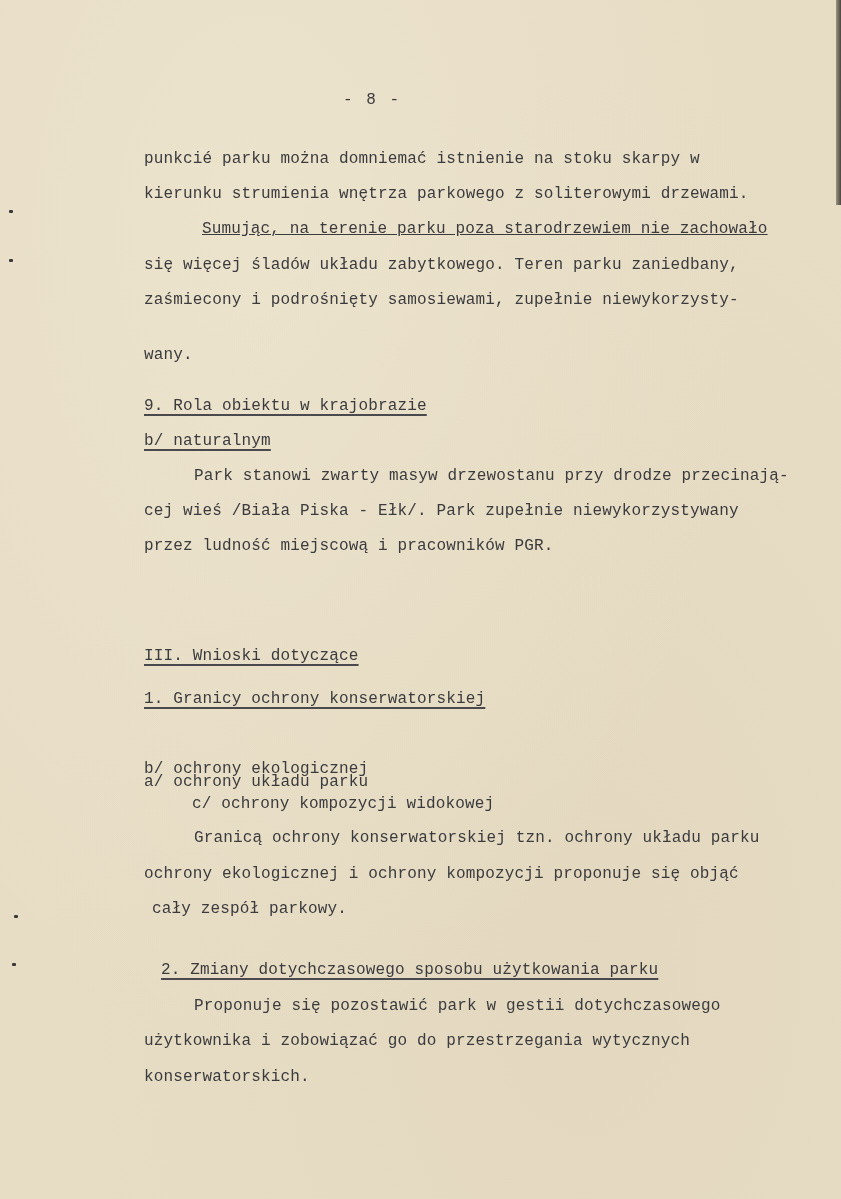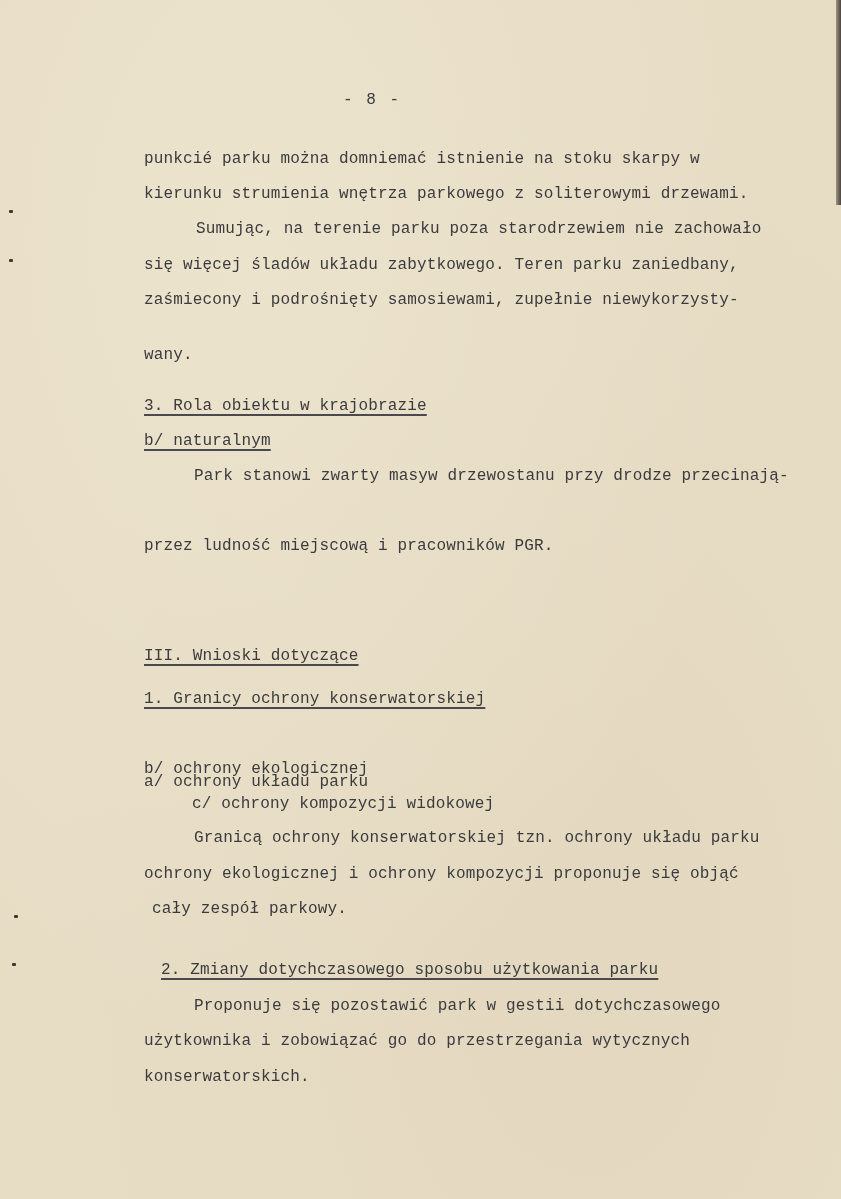--- a/index.html
+++ b/index.html
@@ -67,28 +67,29 @@
   <div class="punch-mark" style="left:9px; top:210px;"></div>
   <div class="punch-mark" style="left:9px; top:259px;"></div>
   <div class="punch-mark" style="left:14px; top:915px;"></div>
   <div class="punch-mark" style="left:12px; top:963px;"></div>
 
   <div class="page-number">- 8 -</div>
 
   <div class="line" style="left:144px; top:150px;">punkcié parku można domniemać istnienie na stoku skarpy w</div>
   <div class="line" style="left:144px; top:185px;">kierunku strumienia wnętrza parkowego z soliterowymi drzewami.</div>
 
-  <div class="line" style="left:196px; top:220px;">Sumując, na terenie parku poza starodrzewiem nie zachowało</div>
+  <div class="line" style="left:202px; top:220px;text-decoration:underline;">Sumując, na terenie parku poza starodrzewiem nie zachowało</div>
   <div class="line" style="left:144px; top:256px;">się więcej śladów układu zabytkowego. Teren parku zaniedbany,</div>
   <div class="line" style="left:144px; top:291px;">zaśmiecony i podrośnięty samosiewami, zupełnie niewykorzysty-</div>
   <div class="line" style="left:144px; top:346px;">wany.</div>
 
-  <div class="line u" style="left:144px; top:397px;">3. Rola obiektu w krajobrazie</div>
+  <div class="line u" style="left:144px; top:397px;">9. Rola obiektu w krajobrazie</div>
   <div class="line u" style="left:144px; top:432px;">b/ naturalnym</div>
   <div class="line" style="left:194px; top:467px;">Park stanowi zwarty masyw drzewostanu przy drodze przecinają-</div>
+  <div class="line" style="left:144px; top:502px;">cej wieś /Biała Piska - Ełk/. Park zupełnie niewykorzystywany</div>
   <div class="line" style="left:144px; top:537px;">przez ludność miejscową i pracowników PGR.</div>
 
   <div class="line u" style="left:144px; top:647px;">III. Wnioski dotyczące</div>
 
   <div class="line u" style="left:144px; top:690px;">1. Granicy ochrony konserwatorskiej</div>
   <div class="line" style="left:144px; top:725px;margin-top:48px;">a/ ochrony układu parku</div>
   <div class="line" style="left:144px; top:760px;">b/ ochrony ekologicznej</div>
   <div class="line" style="left:144px; top:795px;margin-left:48px;">c/ ochrony kompozycji widokowej</div>
   <div class="line" style="left:194px; top:829px;">Granicą ochrony konserwatorskiej tzn. ochrony układu parku</div>
   <div class="line" style="left:144px; top:865px;">ochrony ekologicznej i ochrony kompozycji proponuje się objąć</div>

